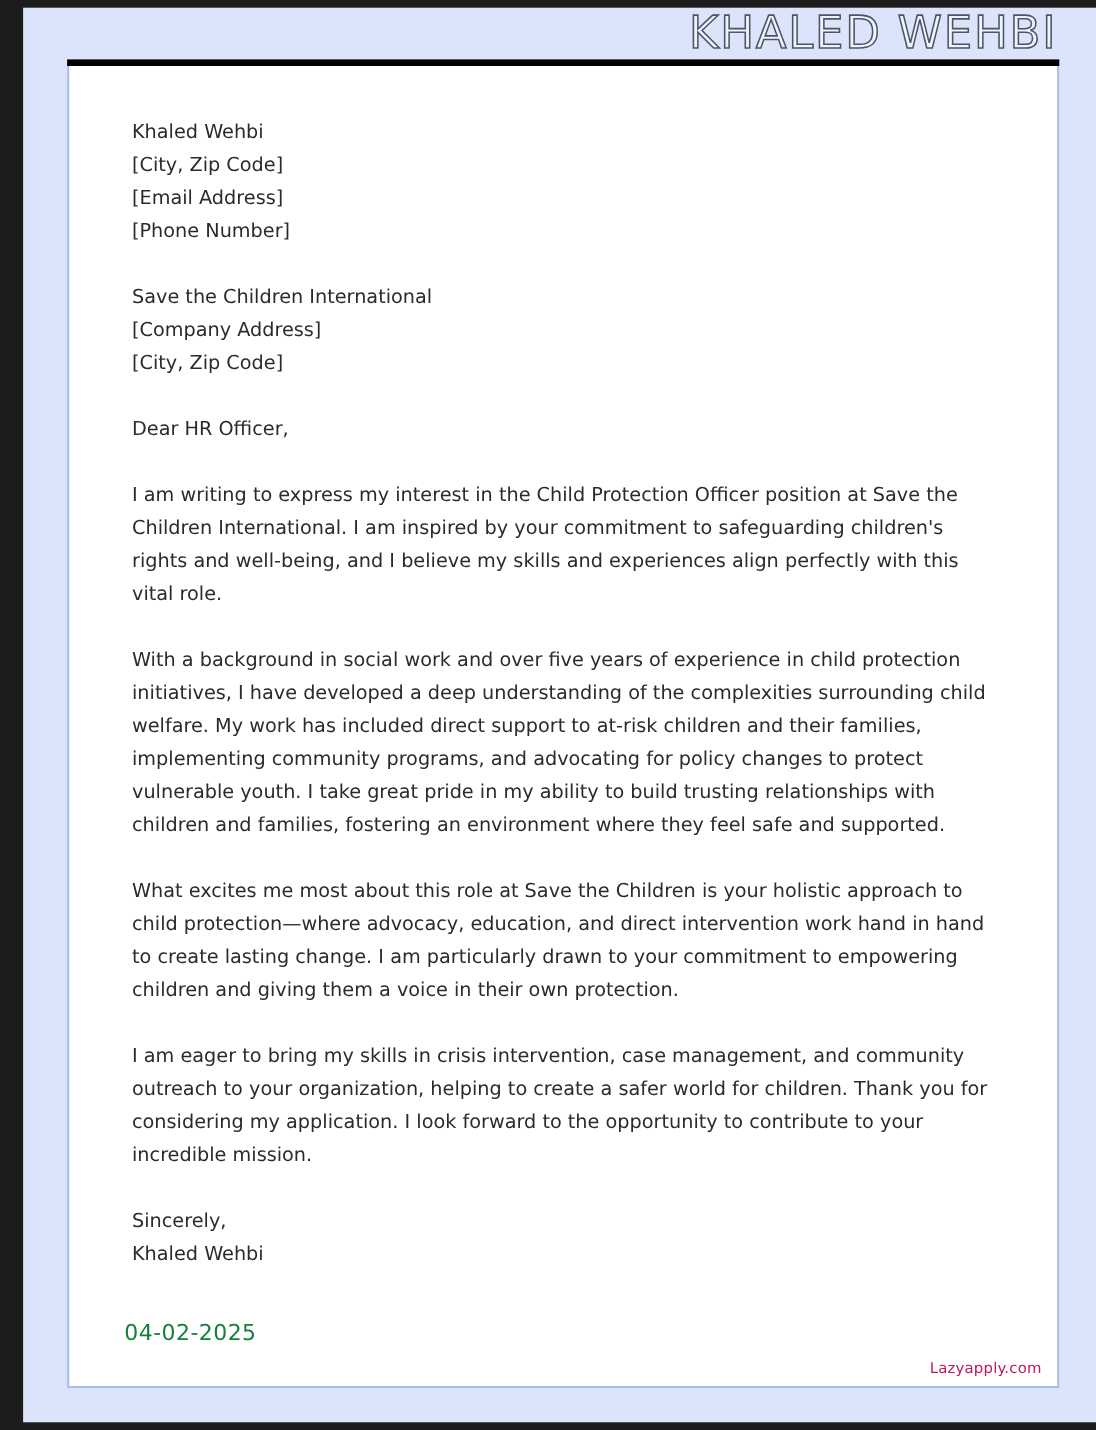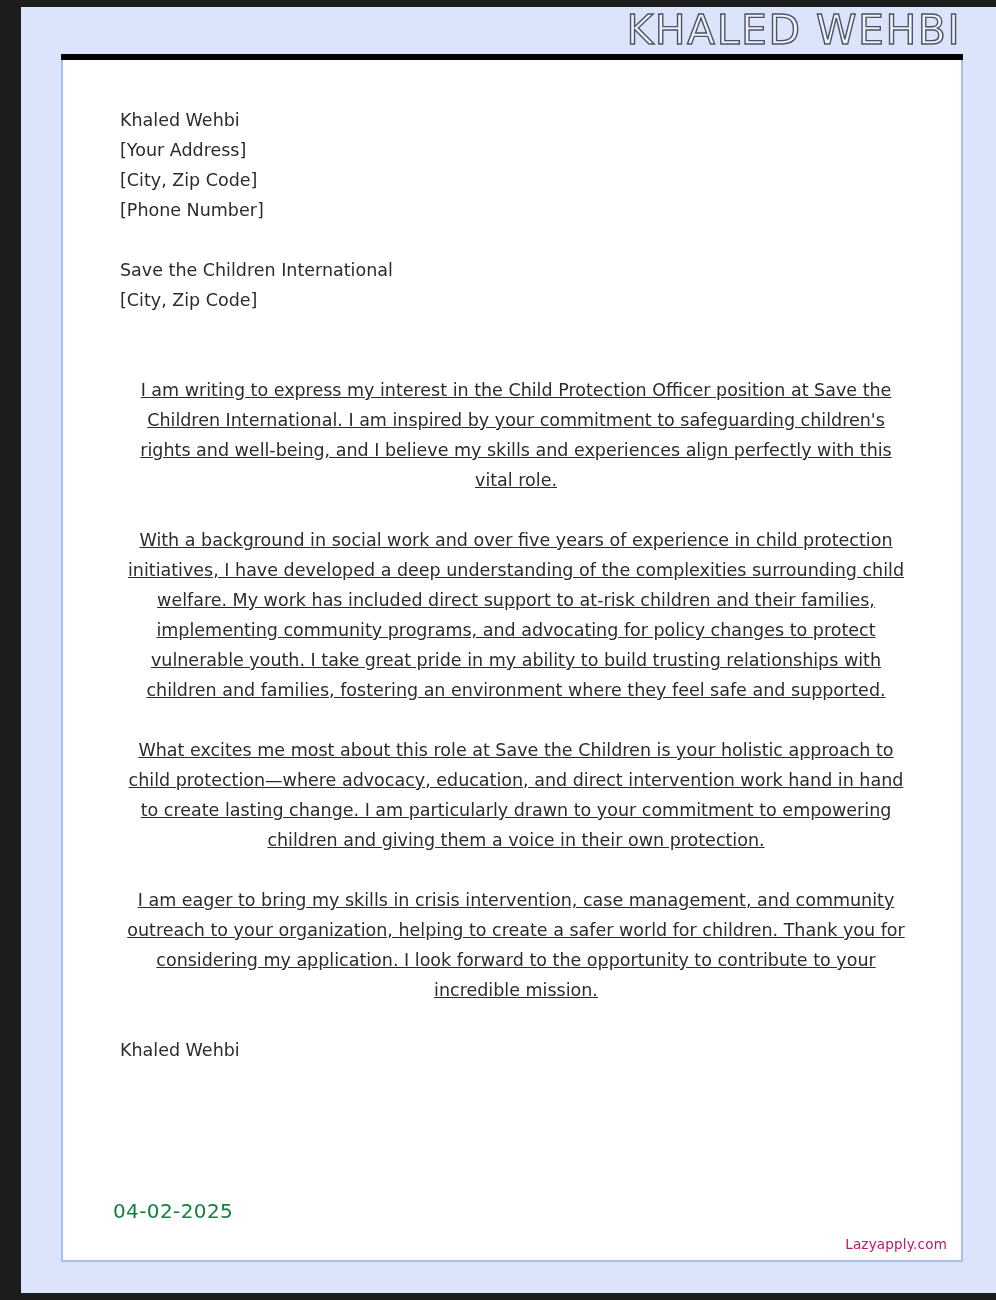--- a/index.html
+++ b/index.html
@@ -91,22 +91,21 @@
   }
 
   .addr-line,
   .closing-line {
     white-space: pre;
   }
 
   .block-gap { height: 30px; }
 
   .body-para {
-    text-align: center;
-    text-decoration: underline;
+    text-align: left;
   }
 
   
   .sheet-footer {
     position: absolute;
     right: 14px;
     bottom: 8px;
     font-size: 13.5px;
     color: #be185d;
     letter-spacing: 0.2px;
@@ -132,54 +131,57 @@
     <div class="letterhead-name">KHALED WEHBI</div>
   </div>
 
   <div class="header-rule"></div>
 
   <div class="sheet">
     <div class="sheet-inner">
 
       <div class="addr-block">
         <div class="addr-line">Khaled Wehbi</div>
-        <div class="addr-line">[Your Address]</div>
         <div class="addr-line">[City, Zip Code]</div>
+        <div class="addr-line">[Email Address]</div>
         <div class="addr-line">[Phone Number]</div>
       </div>
 
       <div class="block-gap"></div>
 
       <div class="addr-block">
         <div class="addr-line">Save the Children International</div>
+        <div class="addr-line">[Company Address]</div>
         <div class="addr-line">[City, Zip Code]</div>
       </div>
 
       <div class="block-gap"></div>
 
+      <div class="salutation">Dear HR Officer,</div>
 
       <div class="block-gap"></div>
 
       <div class="body-para">I am writing to express my interest in the Child Protection Officer position at Save the Children International. I am inspired by your commitment to safeguarding children's rights and well-being, and I believe my skills and experiences align perfectly with this vital role.</div>
 
       <div class="block-gap"></div>
 
       <div class="body-para">With a background in social work and over five years of experience in child protection initiatives, I have developed a deep understanding of the complexities surrounding child welfare. My work has included direct support to at-risk children and their families, implementing community programs, and advocating for policy changes to protect vulnerable youth. I take great pride in my ability to build trusting relationships with children and families, fostering an environment where they feel safe and supported.</div>
 
       <div class="block-gap"></div>
 
       <div class="body-para">What excites me most about this role at Save the Children is your holistic approach to child protection—where advocacy, education, and direct intervention work hand in hand to create lasting change. I am particularly drawn to your commitment to empowering children and giving them a voice in their own protection.</div>
 
       <div class="block-gap"></div>
 
       <div class="body-para">I am eager to bring my skills in crisis intervention, case management, and community outreach to your organization, helping to create a safer world for children. Thank you for considering my application. I look forward to the opportunity to contribute to your incredible mission.</div>
 
       <div class="block-gap"></div>
 
       <div class="closing-block">
+        <div class="closing-line">Sincerely,</div>
         <div class="closing-line">Khaled Wehbi</div>
       </div>
 
     </div>
 
     <div class="sheet-footer">Lazyapply.com</div>
   </div>
 
   <div class="date-stamp">04-02-2025</div>
 

